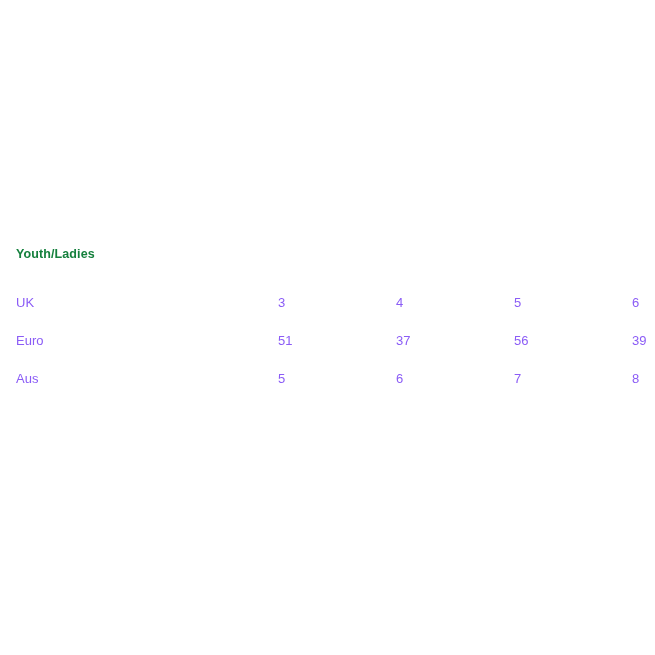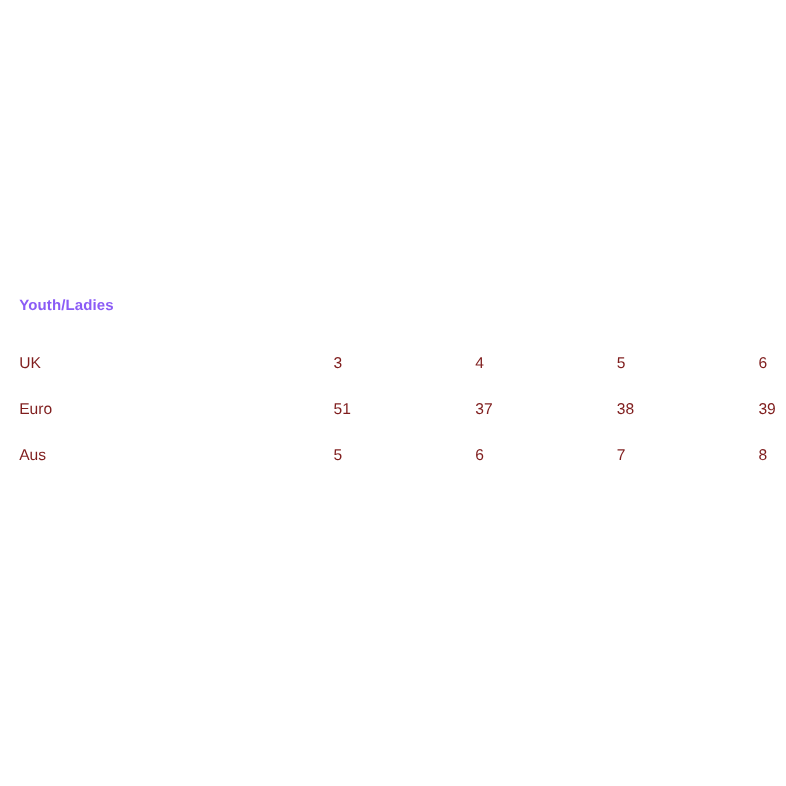--- a/index.html
+++ b/index.html
@@ -22,36 +22,36 @@
   }
   .size-block {
     position: absolute;
     left: 16px;
     top: 246px;
     width: 625px;
   }
   .block-title {
     font-size: 12.5px;
     font-weight: bold;
-    color: #8b5cf6;
+    color: #15803d;
     letter-spacing: 0.1px;
     margin: 0 0 22px 0;
     line-height: 16px;
   }
   table.size-table {
     border-collapse: collapse;
     width: 625px;
     table-layout: fixed;
   }
   table.size-table tr {
     height: 38px;
   }
   table.size-table td {
     font-size: 13px;
-    color: #7f1d1d;
+    color: #8b5cf6;
     font-weight: normal;
     padding: 0;
     vertical-align: middle;
     line-height: 20px;
     white-space: nowrap;
   }
   td.row-label {
     width: 262px;
     text-align: left;
   }
@@ -79,21 +79,21 @@
           <td class="row-label">UK</td>
           <td class="val c0">3</td>
           <td class="val c1">4</td>
           <td class="val c2">5</td>
           <td class="val c3">6</td>
         </tr>
         <tr>
           <td class="row-label">Euro</td>
           <td class="val c0">51</td>
           <td class="val c1">37</td>
-          <td class="val c2">38</td>
+          <td class="val c2">56</td>
           <td class="val c3">39</td>
         </tr>
         <tr>
           <td class="row-label">Aus</td>
           <td class="val c0">5</td>
           <td class="val c1">6</td>
           <td class="val c2">7</td>
           <td class="val c3">8</td>
         </tr>
       </tbody>

